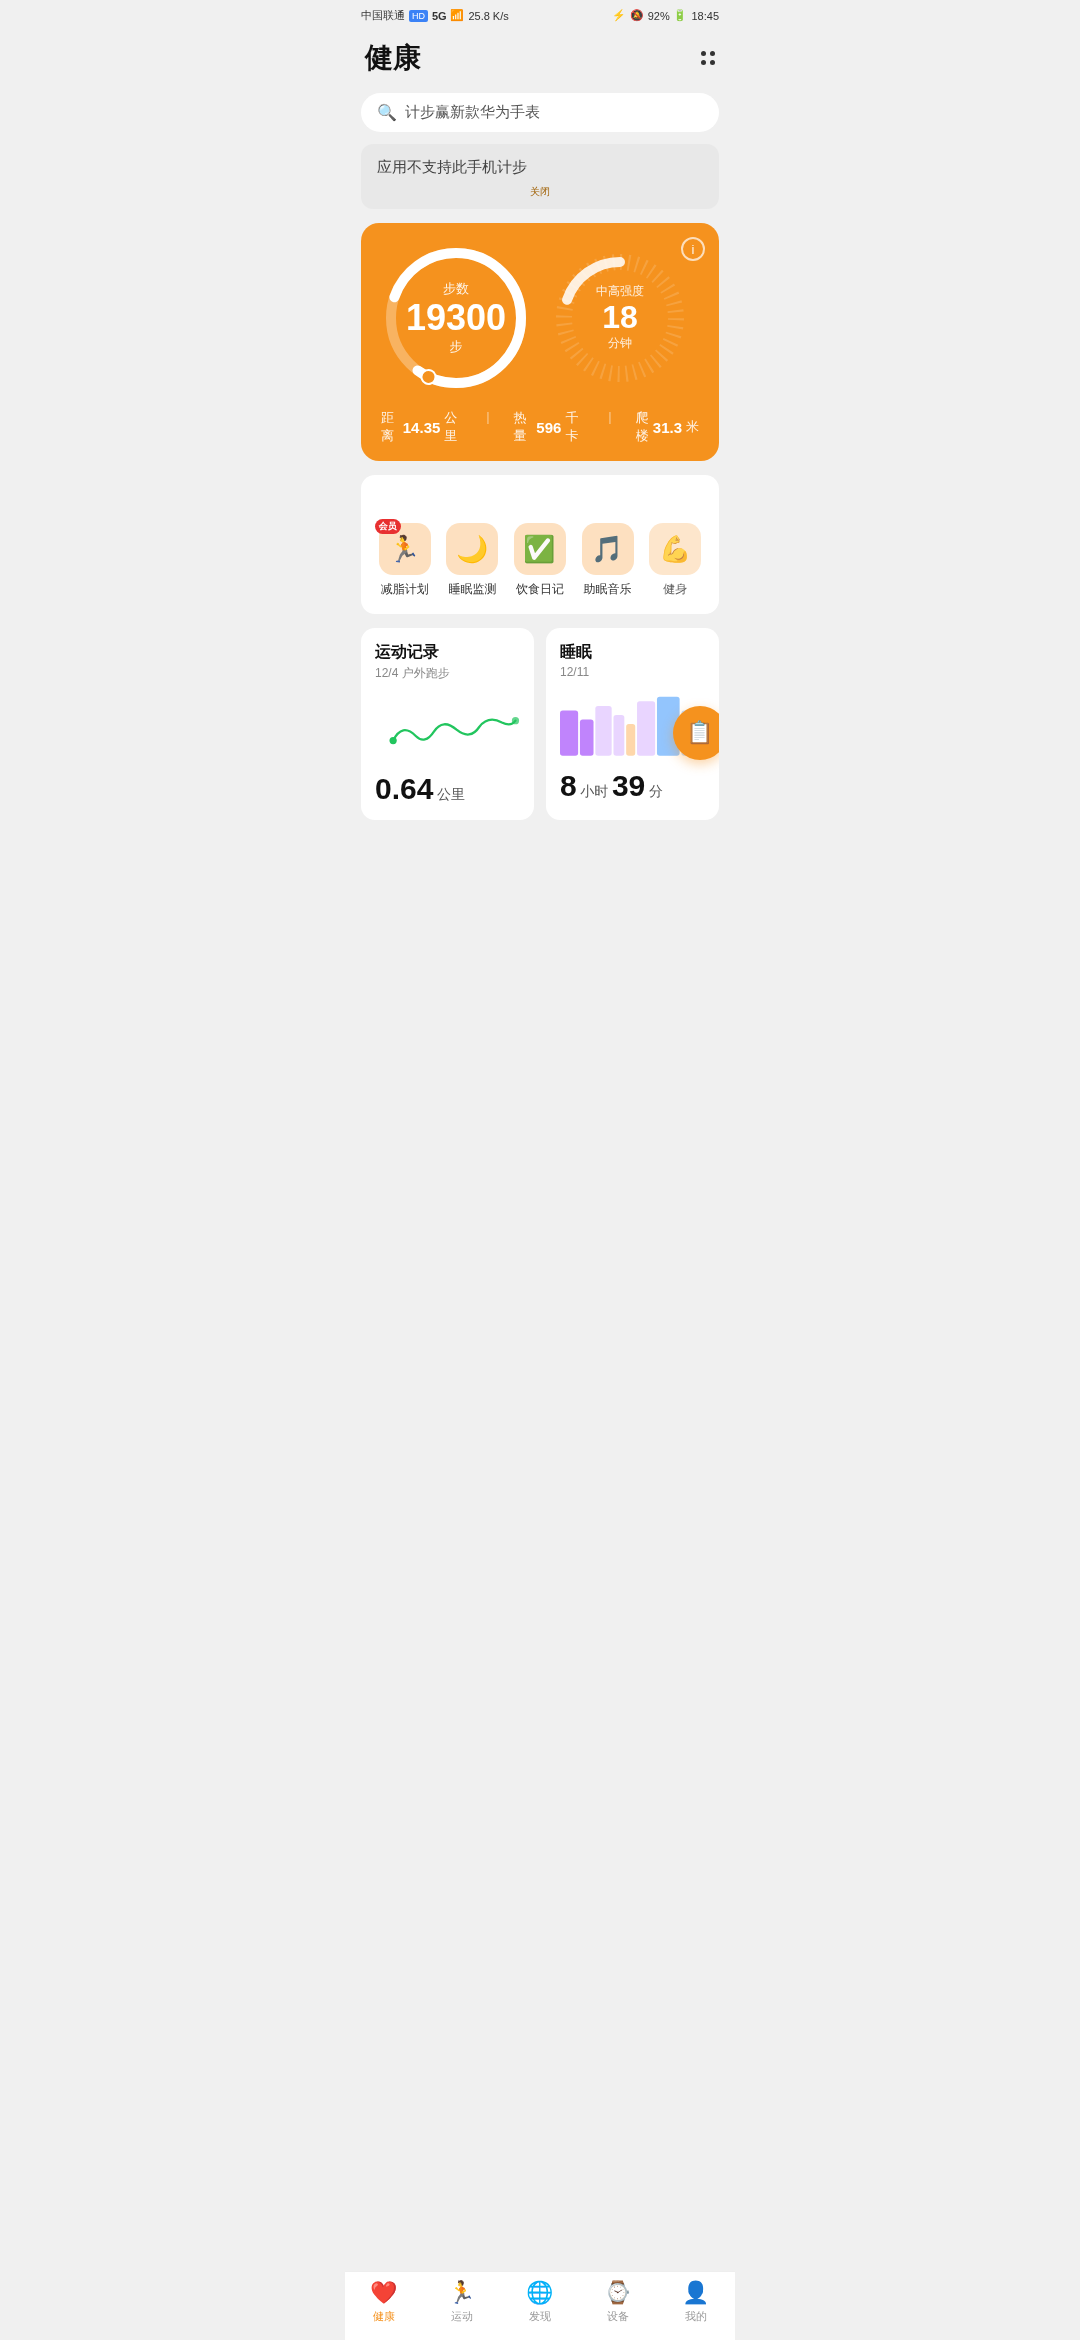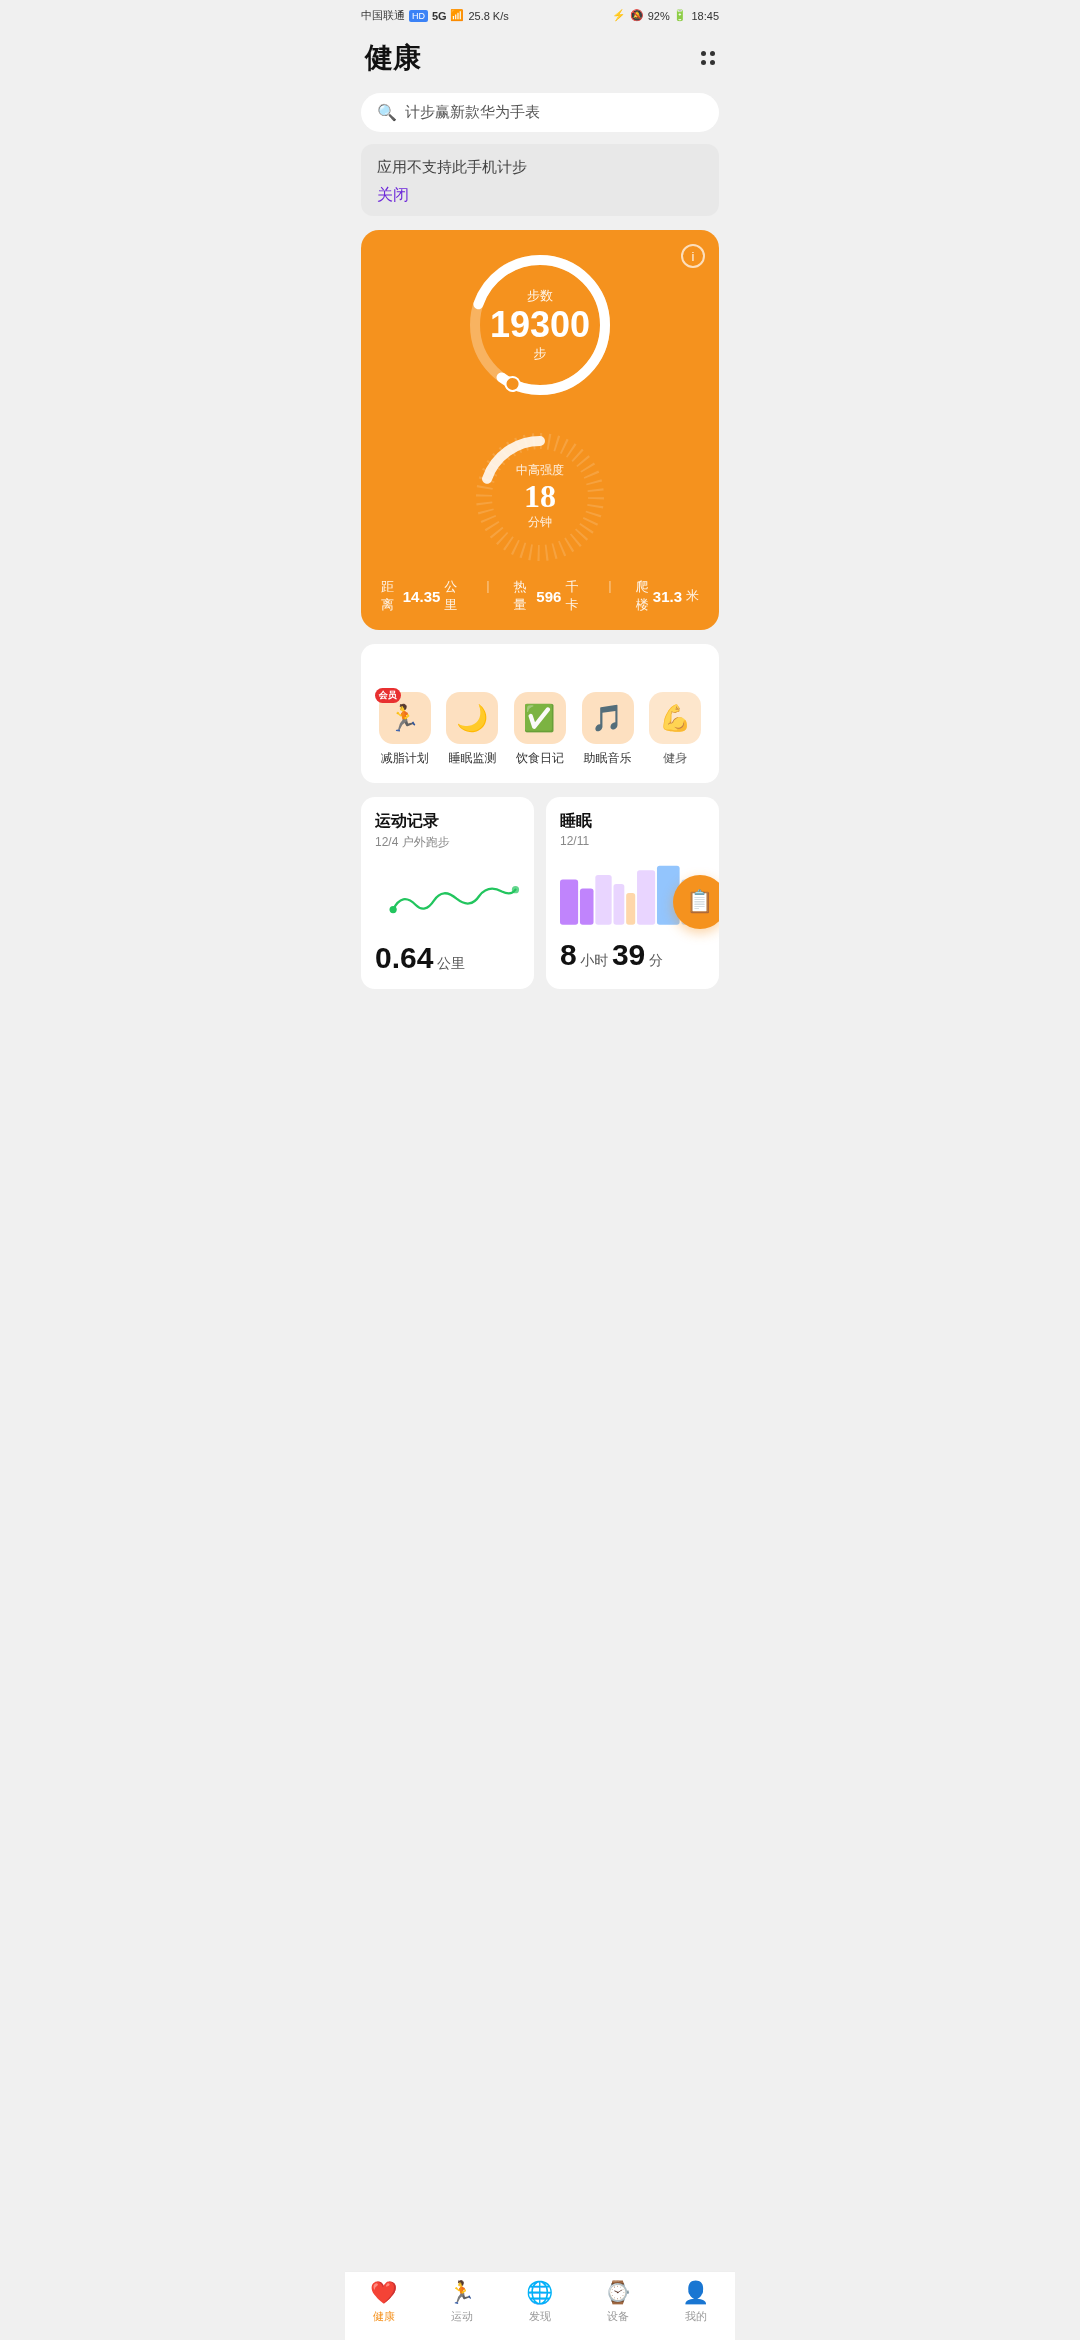--- a/index.html
+++ b/index.html
@@ -65,42 +65,41 @@
 
     
     .warning-banner {
       margin: 0 16px 14px;
       background: #e8e8e8;
       border-radius: 12px;
       padding: 14px 16px 10px;
     }
     .warning-text { color: #444; font-size: 15px; margin-bottom: 8px; }
     .warning-close {
-      text-align: left;
-      color: #6d28d9;
-      font-size: 16px;
+      text-align: center;
+      color: #a16207;
+      font-size: 10px;
       cursor: pointer;
     }
 
     
     .steps-card {
       margin: 0 16px 14px;
       background: #f5921e;
       border-radius: 18px;
       padding: 20px 20px 16px;
       position: relative;
       overflow: hidden;
     }
     .steps-circles {
       display: flex;
       align-items: center;
       justify-content: flex-start;
-      gap: 32px;
+      gap: 24px;
       margin-bottom: 16px;
-      flex-direction: column;
     }
     .info-btn {
       position: absolute;
       top: 14px;
       right: 14px;
       width: 24px;
       height: 24px;
       border: 2px solid rgba(255,255,255,0.7);
       border-radius: 50%;
       display: flex;
@@ -143,21 +142,21 @@
       top: 0; left: 0;
     }
     .intensity-inner {
       position: absolute;
       top: 50%; left: 50%;
       transform: translate(-50%, -50%);
       text-align: center;
       color: white;
     }
     .intensity-label { font-size: 12px; opacity: 0.85; }
-    .intensity-number { font-size: 32px; font-weight: bold; line-height: 1.1; font-family: Liberation Serif, serif; }
+    .intensity-number { font-size: 32px; font-weight: bold; line-height: 1.1; }
     .intensity-unit { font-size: 12px; opacity: 0.85; }
 
     
     .stats-row {
       display: flex;
       align-items: flex-start;
       color: rgba(255,255,255,0.9);
       font-size: 13px;
       gap: 20px;
     }

